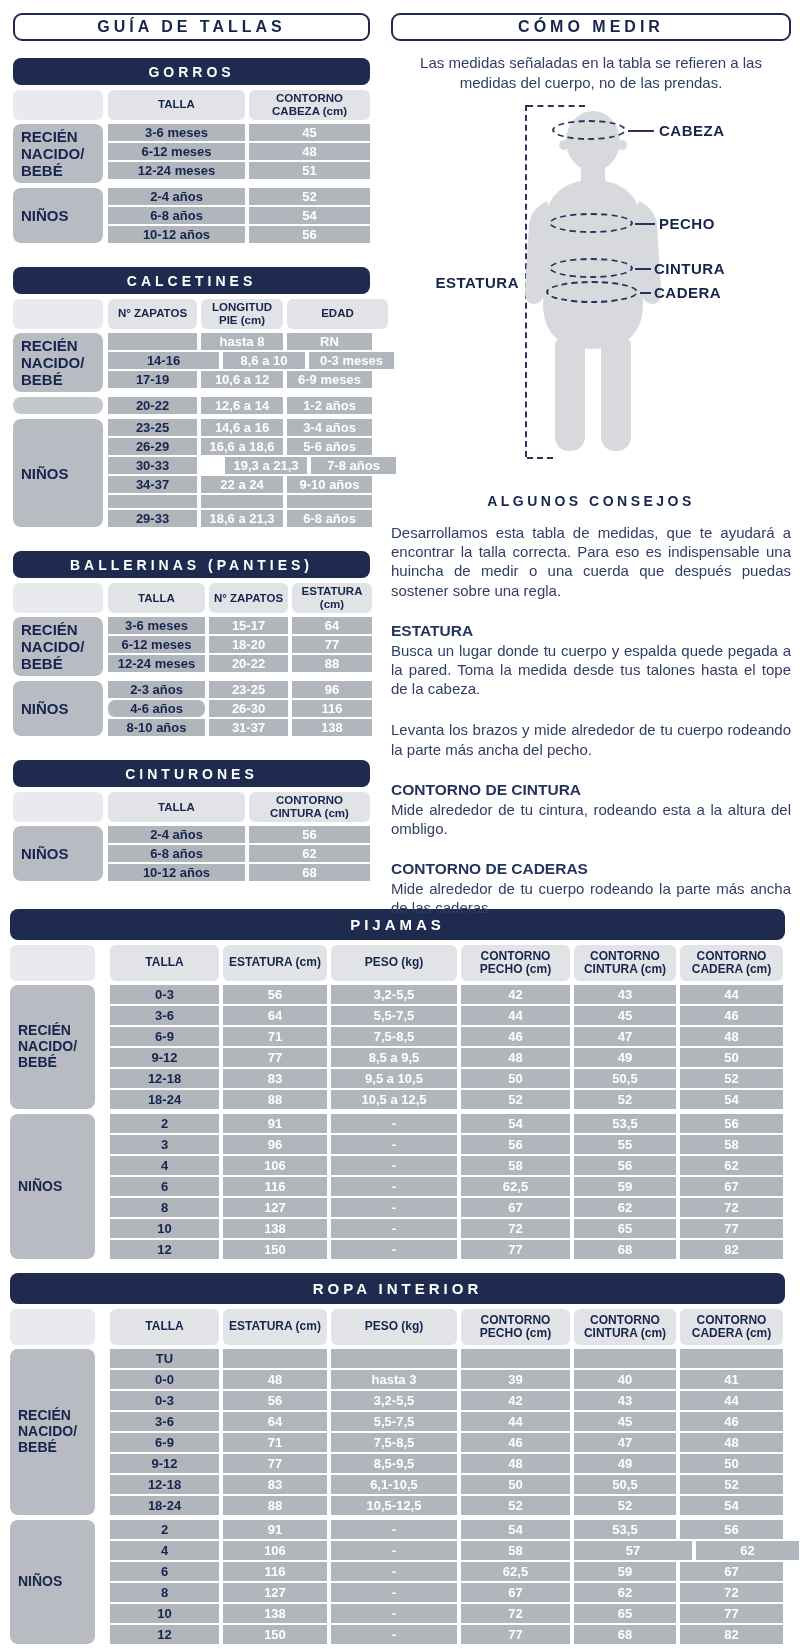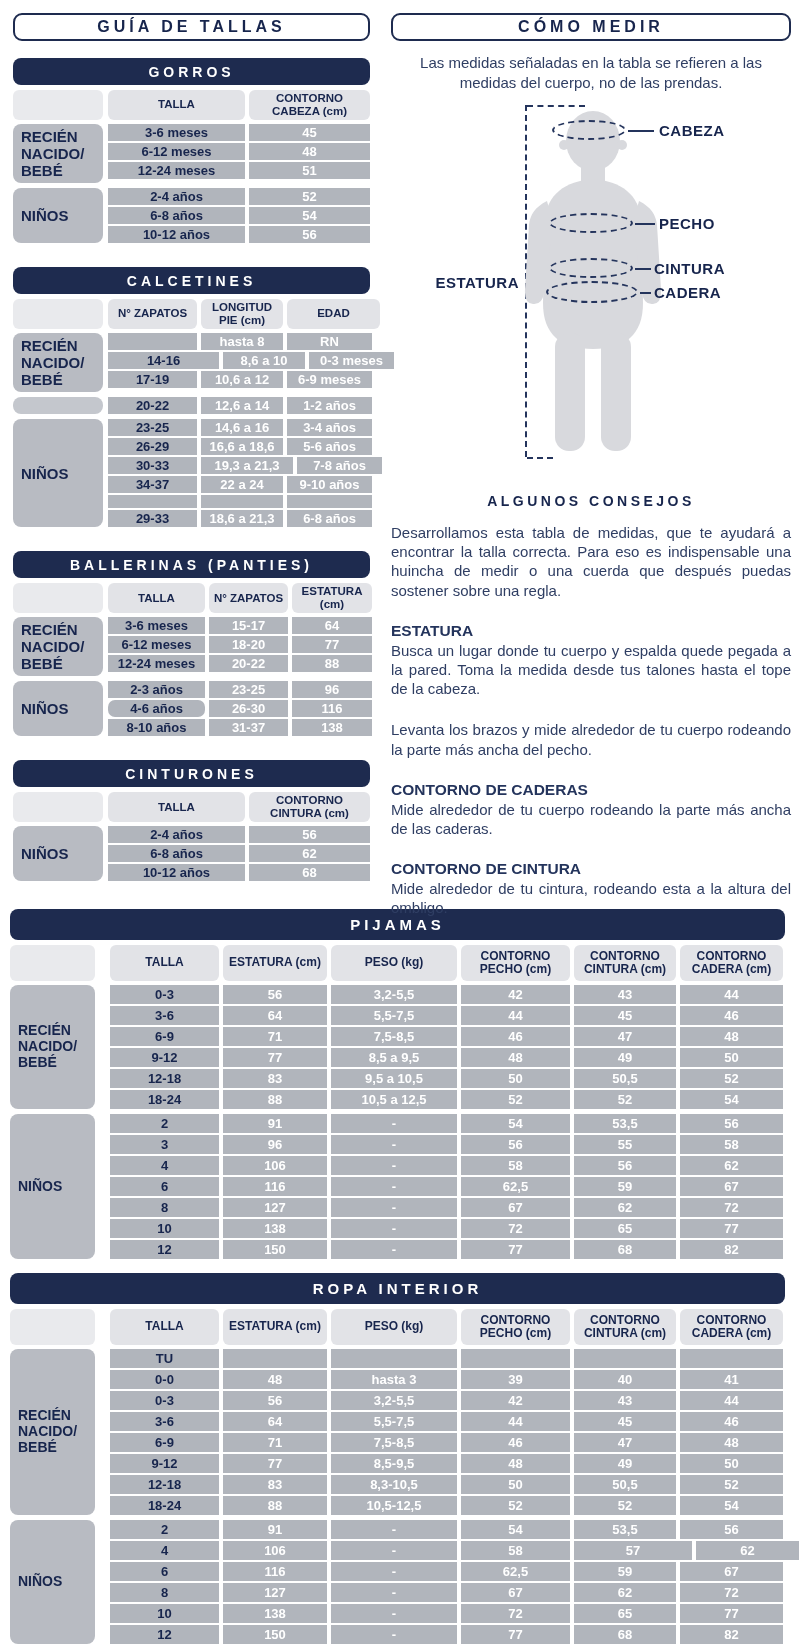--- a/index.html
+++ b/index.html
@@ -117,21 +117,21 @@
               </div>
             </div>
           </div>
         </section>
       <section class="mini">
           <div class="tbar">CALCETINES</div>
           <div class="trow thead-row">
             <div class="corner" style="width: 90px;"></div>
             <div class="th" style="width: 89px;">N° ZAPATOS</div>
             <div class="th" style="width: 82px;">LONGITUD PIE (cm)</div>
-            <div class="th" style="width: 93px;">EDAD</div>
+            <div class="th" style="width: 101px;">EDAD</div>
           </div>
           <div class="tgroup">
             <div class="glabel" style="width: 90px;">RECIÉN NACIDO/ BEBÉ</div>
             <div class="grows">
               <div class="trow">
                 <div class="td first" style="width: 89px;"></div>
                 <div class="td" style="width: 82px;">hasta 8</div>
                 <div class="td" style="width: 85px;">RN</div>
               </div>
               <div class="trow">
@@ -164,21 +164,21 @@
                 <div class="td" style="width: 82px;">14,6 a 16</div>
                 <div class="td" style="width: 85px;">3-4 años</div>
               </div>
               <div class="trow">
                 <div class="td first" style="width: 89px;">26-29</div>
                 <div class="td" style="width: 82px;">16,6 a 18,6</div>
                 <div class="td" style="width: 85px;">5-6 años</div>
               </div>
               <div class="trow">
                 <div class="td first" style="width: 89px;">30-33</div>
-                <div class="td" style="width: 92px;">19,3 a 21,3</div>
+                <div class="td" style="width: 82px; margin-left: 24px;">19,3 a 21,3</div>
                 <div class="td" style="width: 85px;">7-8 años</div>
               </div>
               <div class="trow">
                 <div class="td first" style="width: 89px;">34-37</div>
                 <div class="td" style="width: 82px;">22 a 24</div>
                 <div class="td" style="width: 85px;">9-10 años</div>
               </div>
               <div class="trow empty-row">
                 <div class="td first" style="width: 89px;"></div>
                 <div class="td" style="width: 82px;"></div>
@@ -316,26 +316,26 @@
       <p class="ptext">Desarrollamos esta tabla de medidas, que te ayudará a encontrar la talla correcta. Para eso es indispensable una huincha de medir o una cuerda que después puedas sostener sobre una regla.</p>
 
       <div class="tip">
         <div class="tip-title">ESTATURA</div>
         <div class="tip-text">Busca un lugar donde tu cuerpo y espalda quede pegada a la pared. Toma la medida desde tus talones hasta el tope de la cabeza.</div>
       </div>
       <div class="tip">
         <div class="tip-text">Levanta los brazos y mide alrededor de tu cuerpo rodeando la parte más ancha del pecho.</div>
       </div>
       <div class="tip">
+        <div class="tip-title">CONTORNO DE CINTURA</div>
+        <div class="tip-text">Mide alrededor de tu cintura, rodeando esta a la altura del ombligo.</div>
+      </div>
+      <div class="tip">
         <div class="tip-title">CONTORNO DE CADERAS</div>
         <div class="tip-text">Mide alrededor de tu cuerpo rodeando la parte más ancha de las caderas.</div>
-      </div>
-      <div class="tip">
-        <div class="tip-title">CONTORNO DE CINTURA</div>
-        <div class="tip-text">Mide alrededor de tu cintura, rodeando esta a la altura del ombligo.</div>
       </div>
     </div>
   </div>
 
   <section class="wide">
       <div class="tbar">PIJAMAS</div>
       <div class="trow thead-row">
         <div class="corner" style="width: 85px;"></div>
         <div class="th" style="width: 109px;">TALLA</div>
         <div class="th" style="width: 104px;">ESTATURA (cm)</div>
@@ -517,21 +517,21 @@
             <div class="td first" style="width: 109px;">9-12</div>
             <div class="td" style="width: 104px;">77</div>
             <div class="td" style="width: 126px;">8,5-9,5</div>
             <div class="td" style="width: 109px;">48</div>
             <div class="td" style="width: 102px;">49</div>
             <div class="td" style="width: 103px;">50</div>
           </div>
           <div class="trow">
             <div class="td first" style="width: 109px;">12-18</div>
             <div class="td" style="width: 104px;">83</div>
-            <div class="td" style="width: 126px;">8,3-10,5</div>
+            <div class="td" style="width: 126px;">6,1-10,5</div>
             <div class="td" style="width: 109px;">50</div>
             <div class="td" style="width: 102px;">50,5</div>
             <div class="td" style="width: 103px;">52</div>
           </div>
           <div class="trow">
             <div class="td first" style="width: 109px;">18-24</div>
             <div class="td" style="width: 104px;">88</div>
             <div class="td" style="width: 126px;">10,5-12,5</div>
             <div class="td" style="width: 109px;">52</div>
             <div class="td" style="width: 102px;">52</div>

